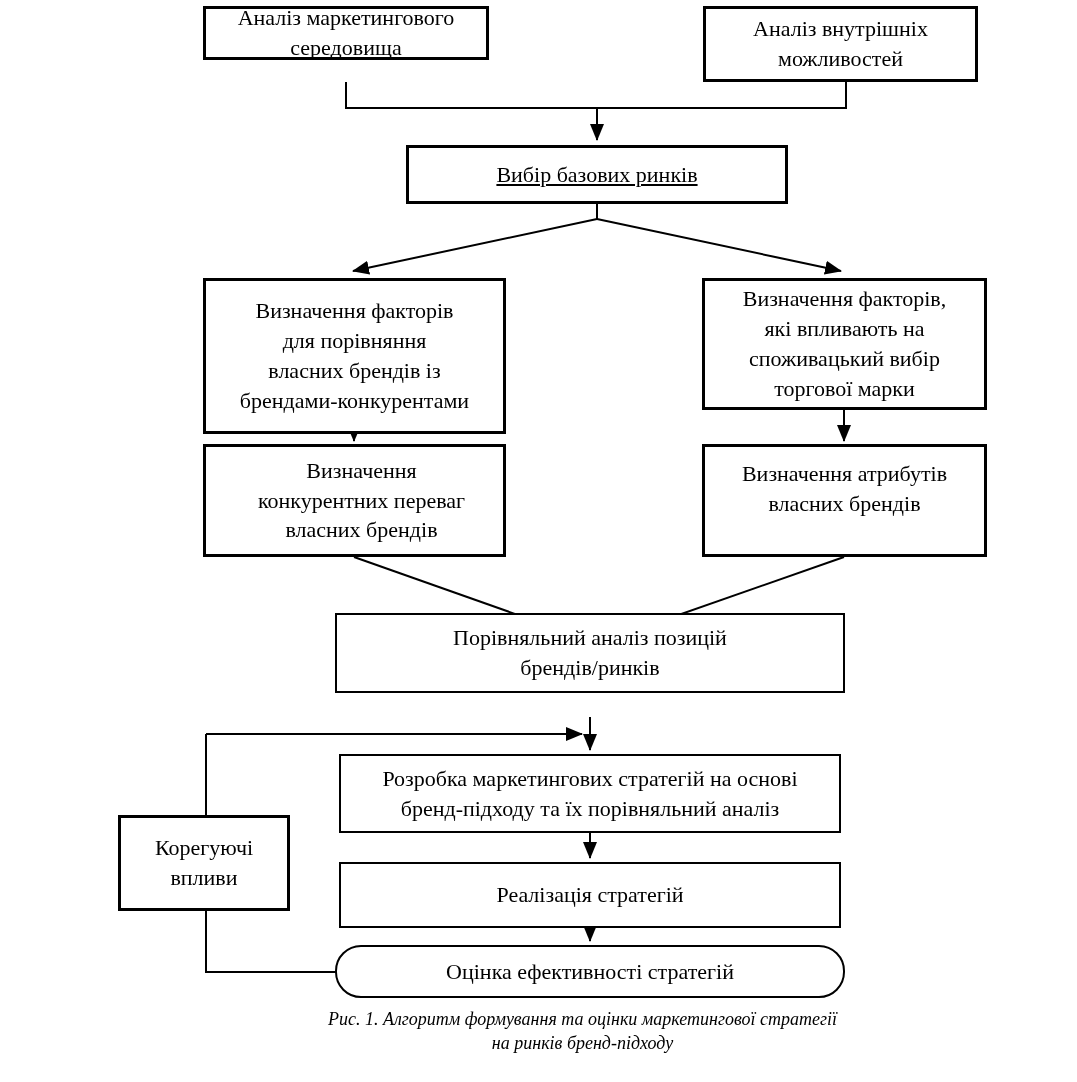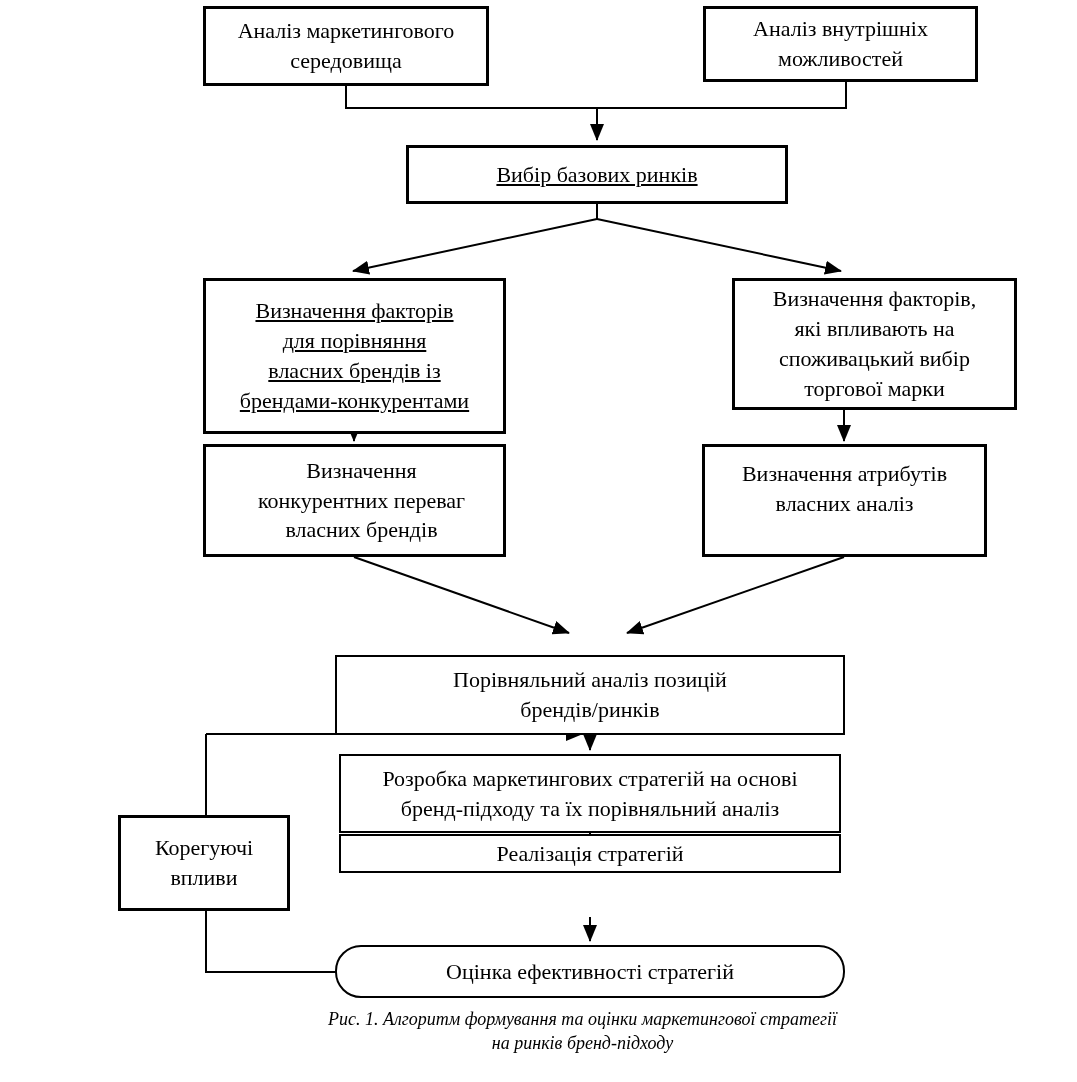--- a/index.html
+++ b/index.html
@@ -66,55 +66,55 @@
     <line x1="844" y1="557" x2="627" y2="633" marker-end="url(#arw)"></line>
 
     <line x1="590" y1="717" x2="590" y2="750" marker-end="url(#arw)"></line>
     <line x1="590" y1="833" x2="590" y2="858" marker-end="url(#arw)"></line>
     <line x1="590" y1="917" x2="590" y2="941" marker-end="url(#arw)"></line>
 
     <polyline points="337,972 206,972 206,734" fill="none"></polyline>
     <line x1="206" y1="734" x2="582" y2="734" marker-end="url(#arw)"></line>
   </svg>
 
-  <div class="node" style="left:203px;top:6px;width:286px;height:80px;">Аналіз маркетингового
+  <div class="node" style="left:203px;top:6px;width:286px;height:54px;">Аналіз маркетингового
 середовища</div>
 
   <div class="node" style="left:703px;top:6px;width:275px;height:76px;">Аналіз внутрішніх
 можливостей</div>
 
   <div class="node" style="left:406px;top:145px;width:382px;height:59px;text-decoration:underline;">Вибір базових ринків</div>
 
-  <div class="node" style="left:203px;top:278px;width:303px;height:156px;text-decoration:underline;">Визначення факторів
+  <div class="node" style="left:203px;top:278px;width:303px;height:156px;">Визначення факторів
 для порівняння
 власних брендів із
 брендами-конкурентами</div>
 
-  <div class="node" style="left:702px;top:278px;width:285px;height:132px;margin-left:30px;">Визначення факторів,
+  <div class="node" style="left:702px;top:278px;width:285px;height:132px;">Визначення факторів,
 які впливають на
 споживацький вибір
 торгової марки</div>
 
   <div class="node" style="left:203px;top:444px;width:303px;height:113px;padding-left:20px;">Визначення
 конкурентних переваг
 власних брендів</div>
 
   <div class="node top-align" style="left:702px;top:444px;width:285px;height:113px;">Визначення атрибутів
-власних аналіз</div>
+власних брендів</div>
 
-  <div class="node thin" style="left:335px;top:655px;width:510px;height:80px;">Порівняльний аналіз позицій
+  <div class="node thin" style="left:335px;top:613px;width:510px;height:80px;">Порівняльний аналіз позицій
 брендів/ринків</div>
 
   <div class="node thin" style="left:339px;top:754px;width:502px;height:79px;">Розробка маркетингових стратегій на основі
 бренд-підходу та їх порівняльний аналіз</div>
 
   <div class="node" style="left:118px;top:815px;width:172px;height:96px;">Корегуючі
 впливи</div>
 
-  <div class="node thin" style="left:339px;top:834px;width:502px;height:39px;">Реалізація стратегій</div>
+  <div class="node thin" style="left:339px;top:862px;width:502px;height:66px;">Реалізація стратегій</div>
 
   <div class="node thin" style="left:335px;top:945px;width:510px;height:53px;border-radius:26px;">Оцінка ефективності стратегій</div>
 
   <div class="caption">
     <div>Рис. 1. Алгоритм формування та оцінки маркетингової стратегії</div>
     <div>на ринків бренд-підходу</div>
   </div>
 
 </div>
 

